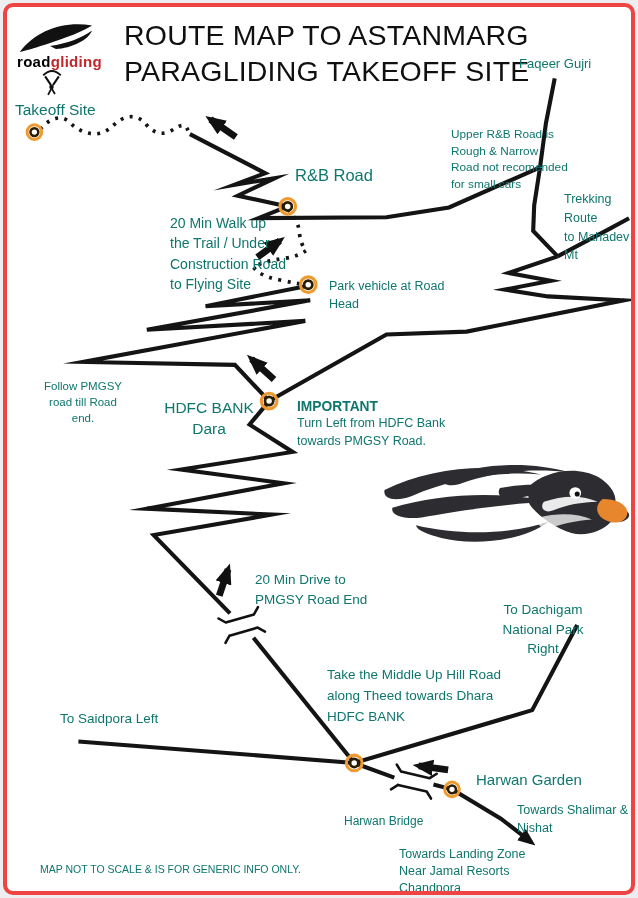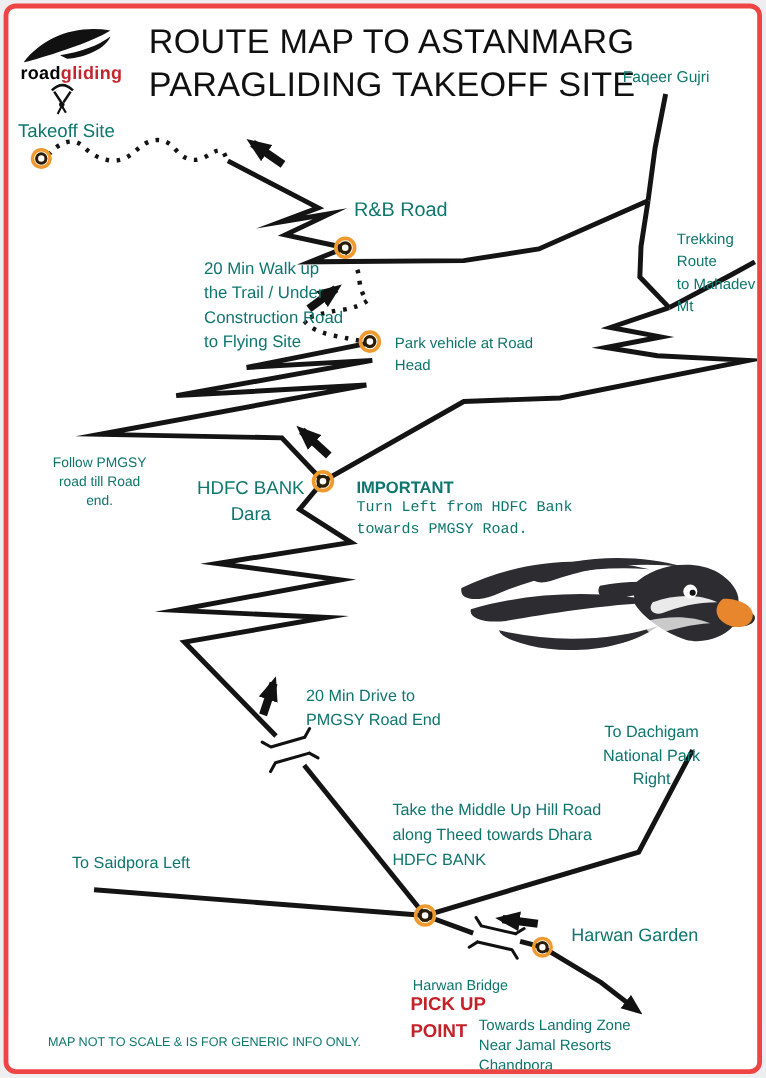--- a/index.html
+++ b/index.html
@@ -139,20 +139,24 @@
 
     <div class="lb title" style="left:117px;top:10px;">ROUTE MAP TO ASTANMARG
 PARAGLIDING TAKEOFF SITE</div>
 
     <div class="brand"><span>road</span><span class="b2">gliding</span></div>
 
     <div class="lb" style="left:512px;top:48px;font-size:13px;">Faqeer Gujri</div>
 
     <div class="lb" style="left:8px;top:92px;font-size:15.5px;">Takeoff Site</div>
 
+    <div class="lb" style="left:444px;top:119px;font-size:11.8px;">Upper R&amp;B Road is
+Rough &amp; Narrow
+Road not recomended
+for small cars</div>
 
     <div class="lb" style="left:288px;top:157px;font-size:16.5px;">R&amp;B Road</div>
 
     <div class="lb" style="left:557px;top:183px;font-size:12.5px;line-height:1.5;">Trekking Route
 to Mahadev Mt</div>
 
     <div class="lb" style="left:163px;top:206px;width:168px;text-align:left;font-size:14px;line-height:1.45;">20  Min Walk up
 the Trail / Under
 Construction Road
 to Flying Site</div>
@@ -163,43 +167,43 @@
 
     <div class="lb" style="left:22px;top:371px;width:108px;text-align:center;font-size:11.5px;">Follow PMGSY
 road till Road
 end.</div>
 
     <div class="lb" style="left:148px;top:391px;width:108px;text-align:center;font-size:15.5px;line-height:1.35;">HDFC BANK
 Dara</div>
 
     <div class="lb bold" style="left:290px;top:390px;font-size:13.8px;">IMPORTANT</div>
 
-    <div class="lb" style="left:290px;top:408px;font-size:12.5px;font-family:Liberation Mono, monospace;">Turn Left from HDFC Bank
+    <div class="lb" style="left:290px;top:408px;font-size:12.5px;">Turn Left from HDFC Bank
 towards PMGSY Road.</div>
 
     <div class="lb" style="left:248px;top:563px;font-size:13.5px;line-height:1.5;">20 Min Drive to
 PMGSY Road End</div>
 
     <div class="lb" style="left:477px;top:593px;width:118px;text-align:center;font-size:13.5px;line-height:1.45;">To Dachigam
 National Park
 Right</div>
 
     <div class="lb" style="left:320px;top:658px;font-size:13.5px;line-height:1.55;">Take the Middle Up Hill Road
 along Theed towards Dhara
 HDFC BANK</div>
 
     <div class="lb" style="left:14px;top:703px;font-size:13.5px;margin-left:39px;">To Saidpora Left</div>
 
     <div class="lb" style="left:469px;top:762px;font-size:15px;">Harwan Garden</div>
 
+    <div class="lb" style="left:510px;top:794px;font-size:12.5px;line-height:1.45;">Towards Shalimar &amp;
+Nishat</div>
 
     <div class="lb" style="left:337px;top:806px;font-size:12px;">Harwan Bridge</div>
 
-    <div class="lb bold red" style="left:335px;top:820px;font-size:15.5px;line-height:1.45;">PICK UP
-POINT</div>
 
     <div class="lb" style="left:392px;top:839px;font-size:12.5px;line-height:1.35;">Towards Landing Zone
 Near Jamal Resorts
 Chandpora</div>
 
     <div class="lb" style="left:33px;top:855px;font-size:10.5px;">MAP NOT TO SCALE &amp; IS FOR GENERIC INFO ONLY.</div>
   </div>
 </div>
 
 </body></html>

